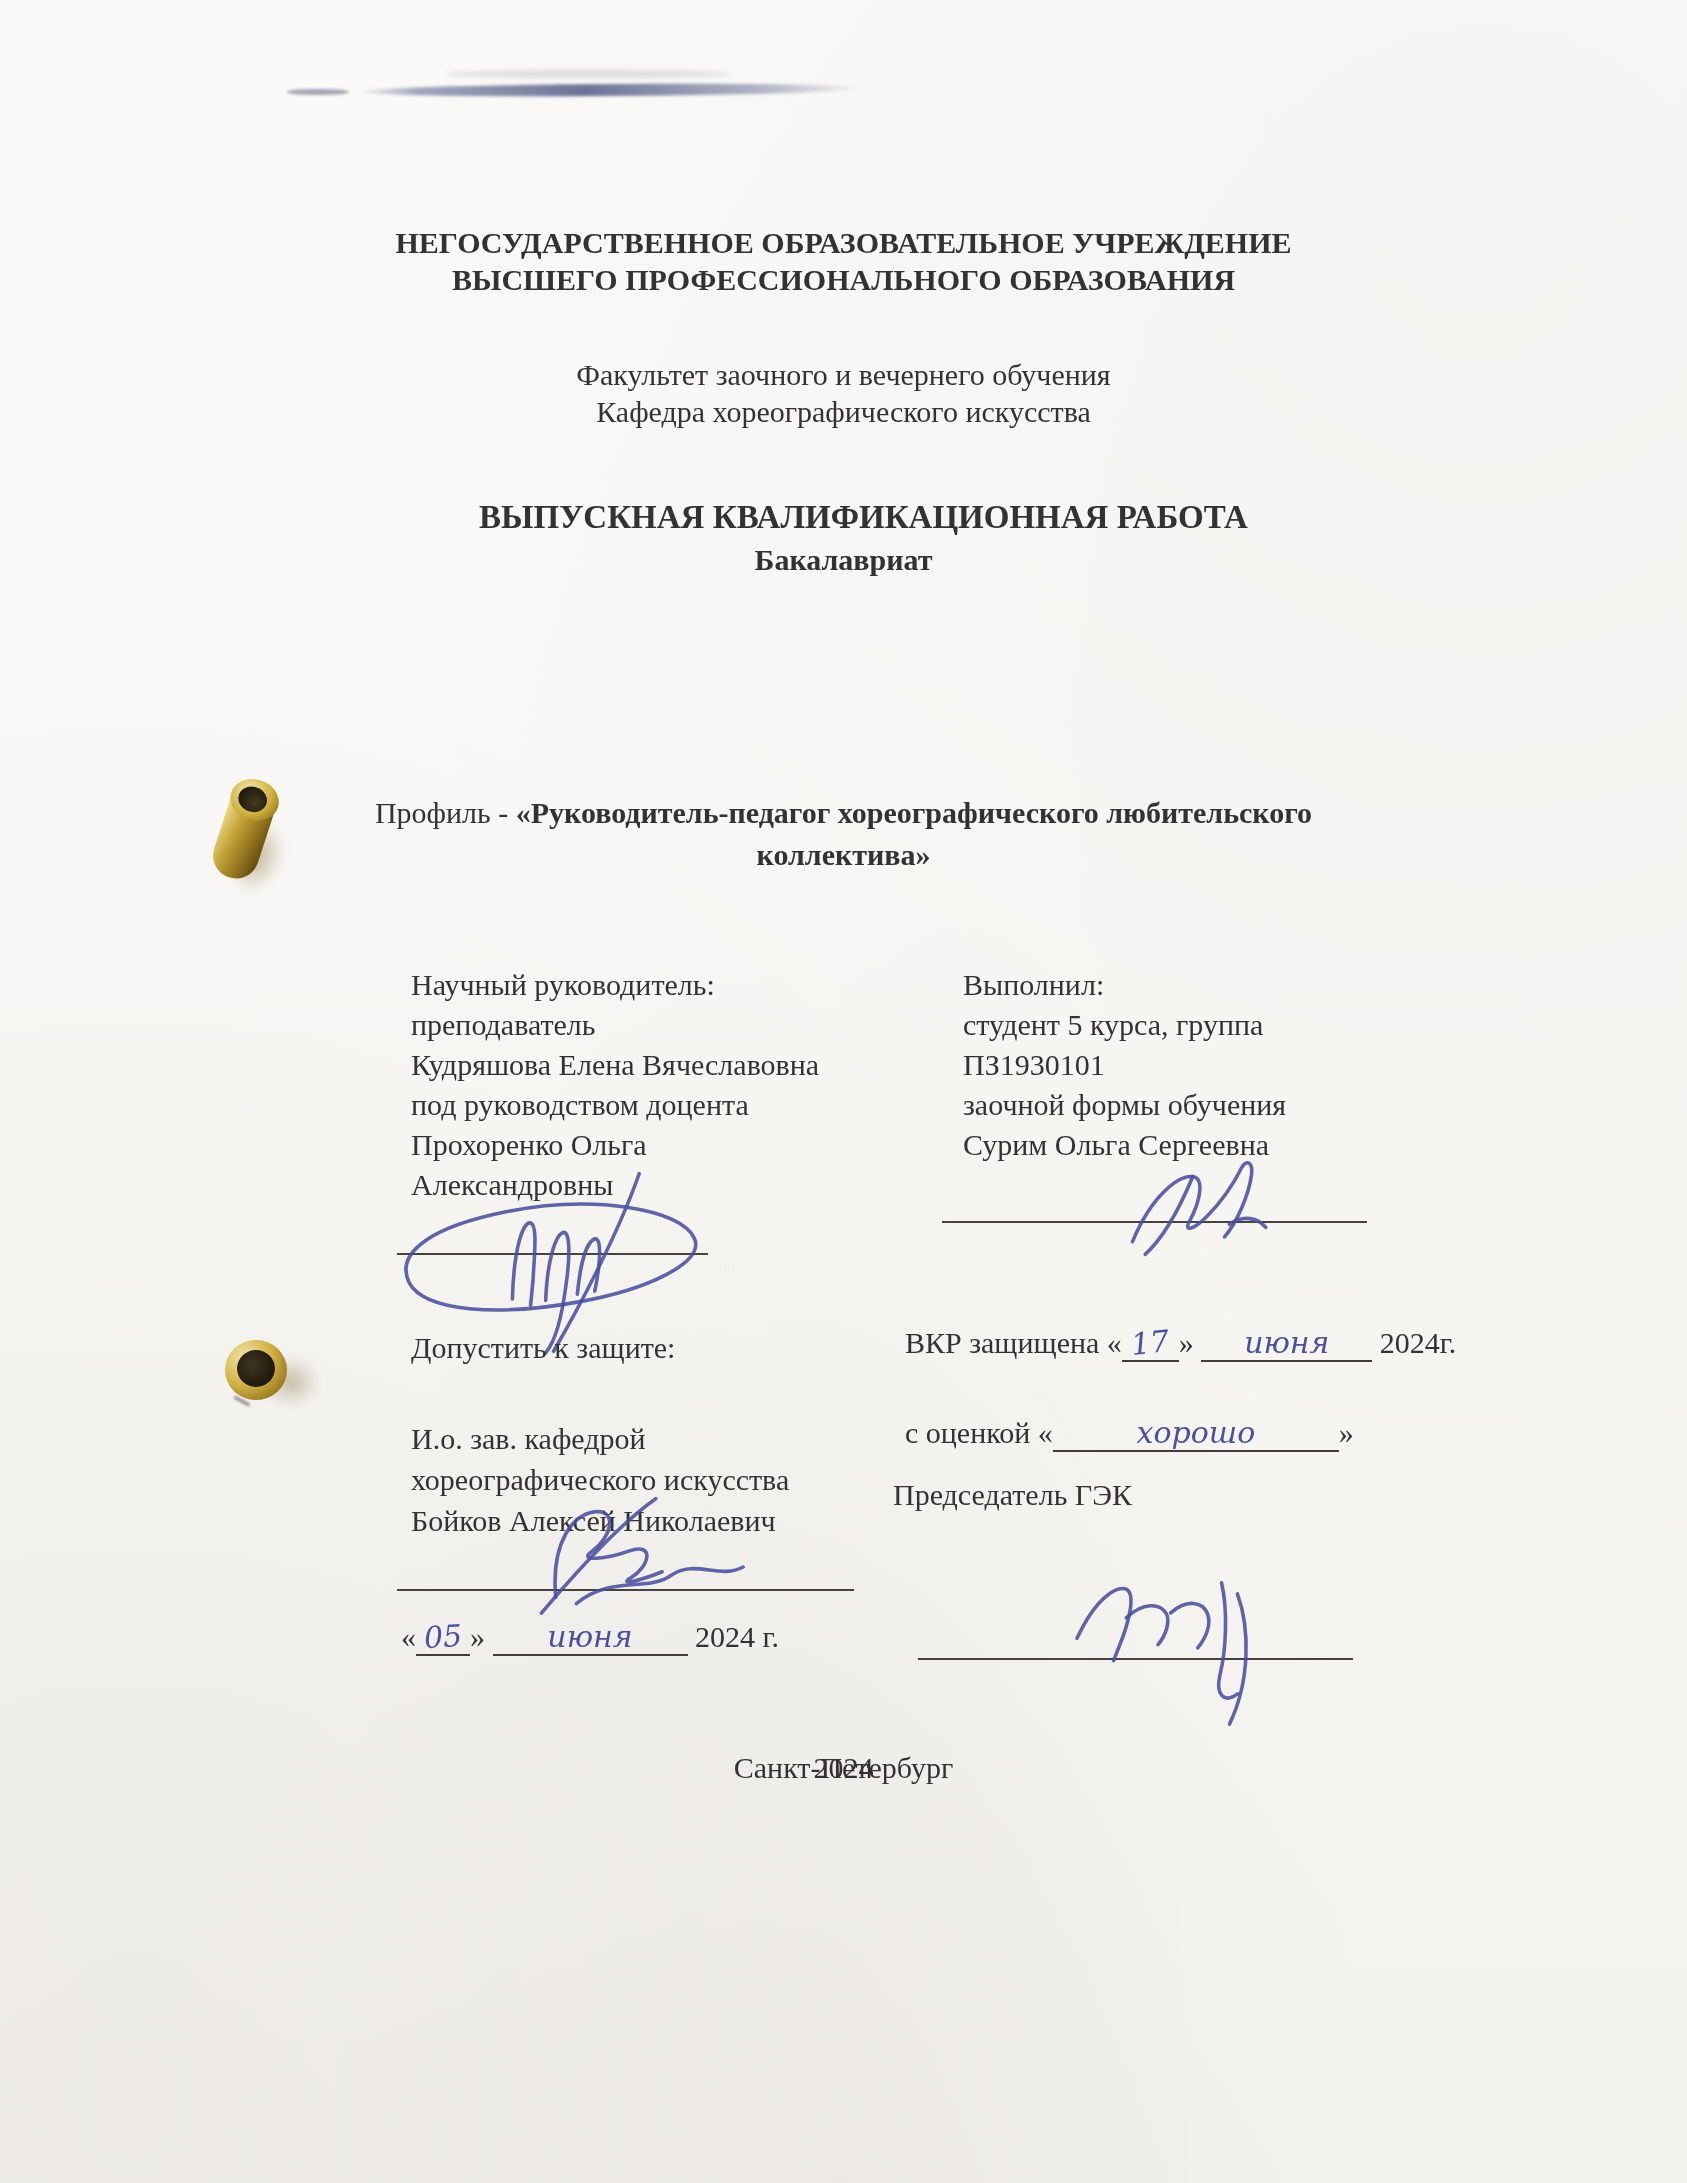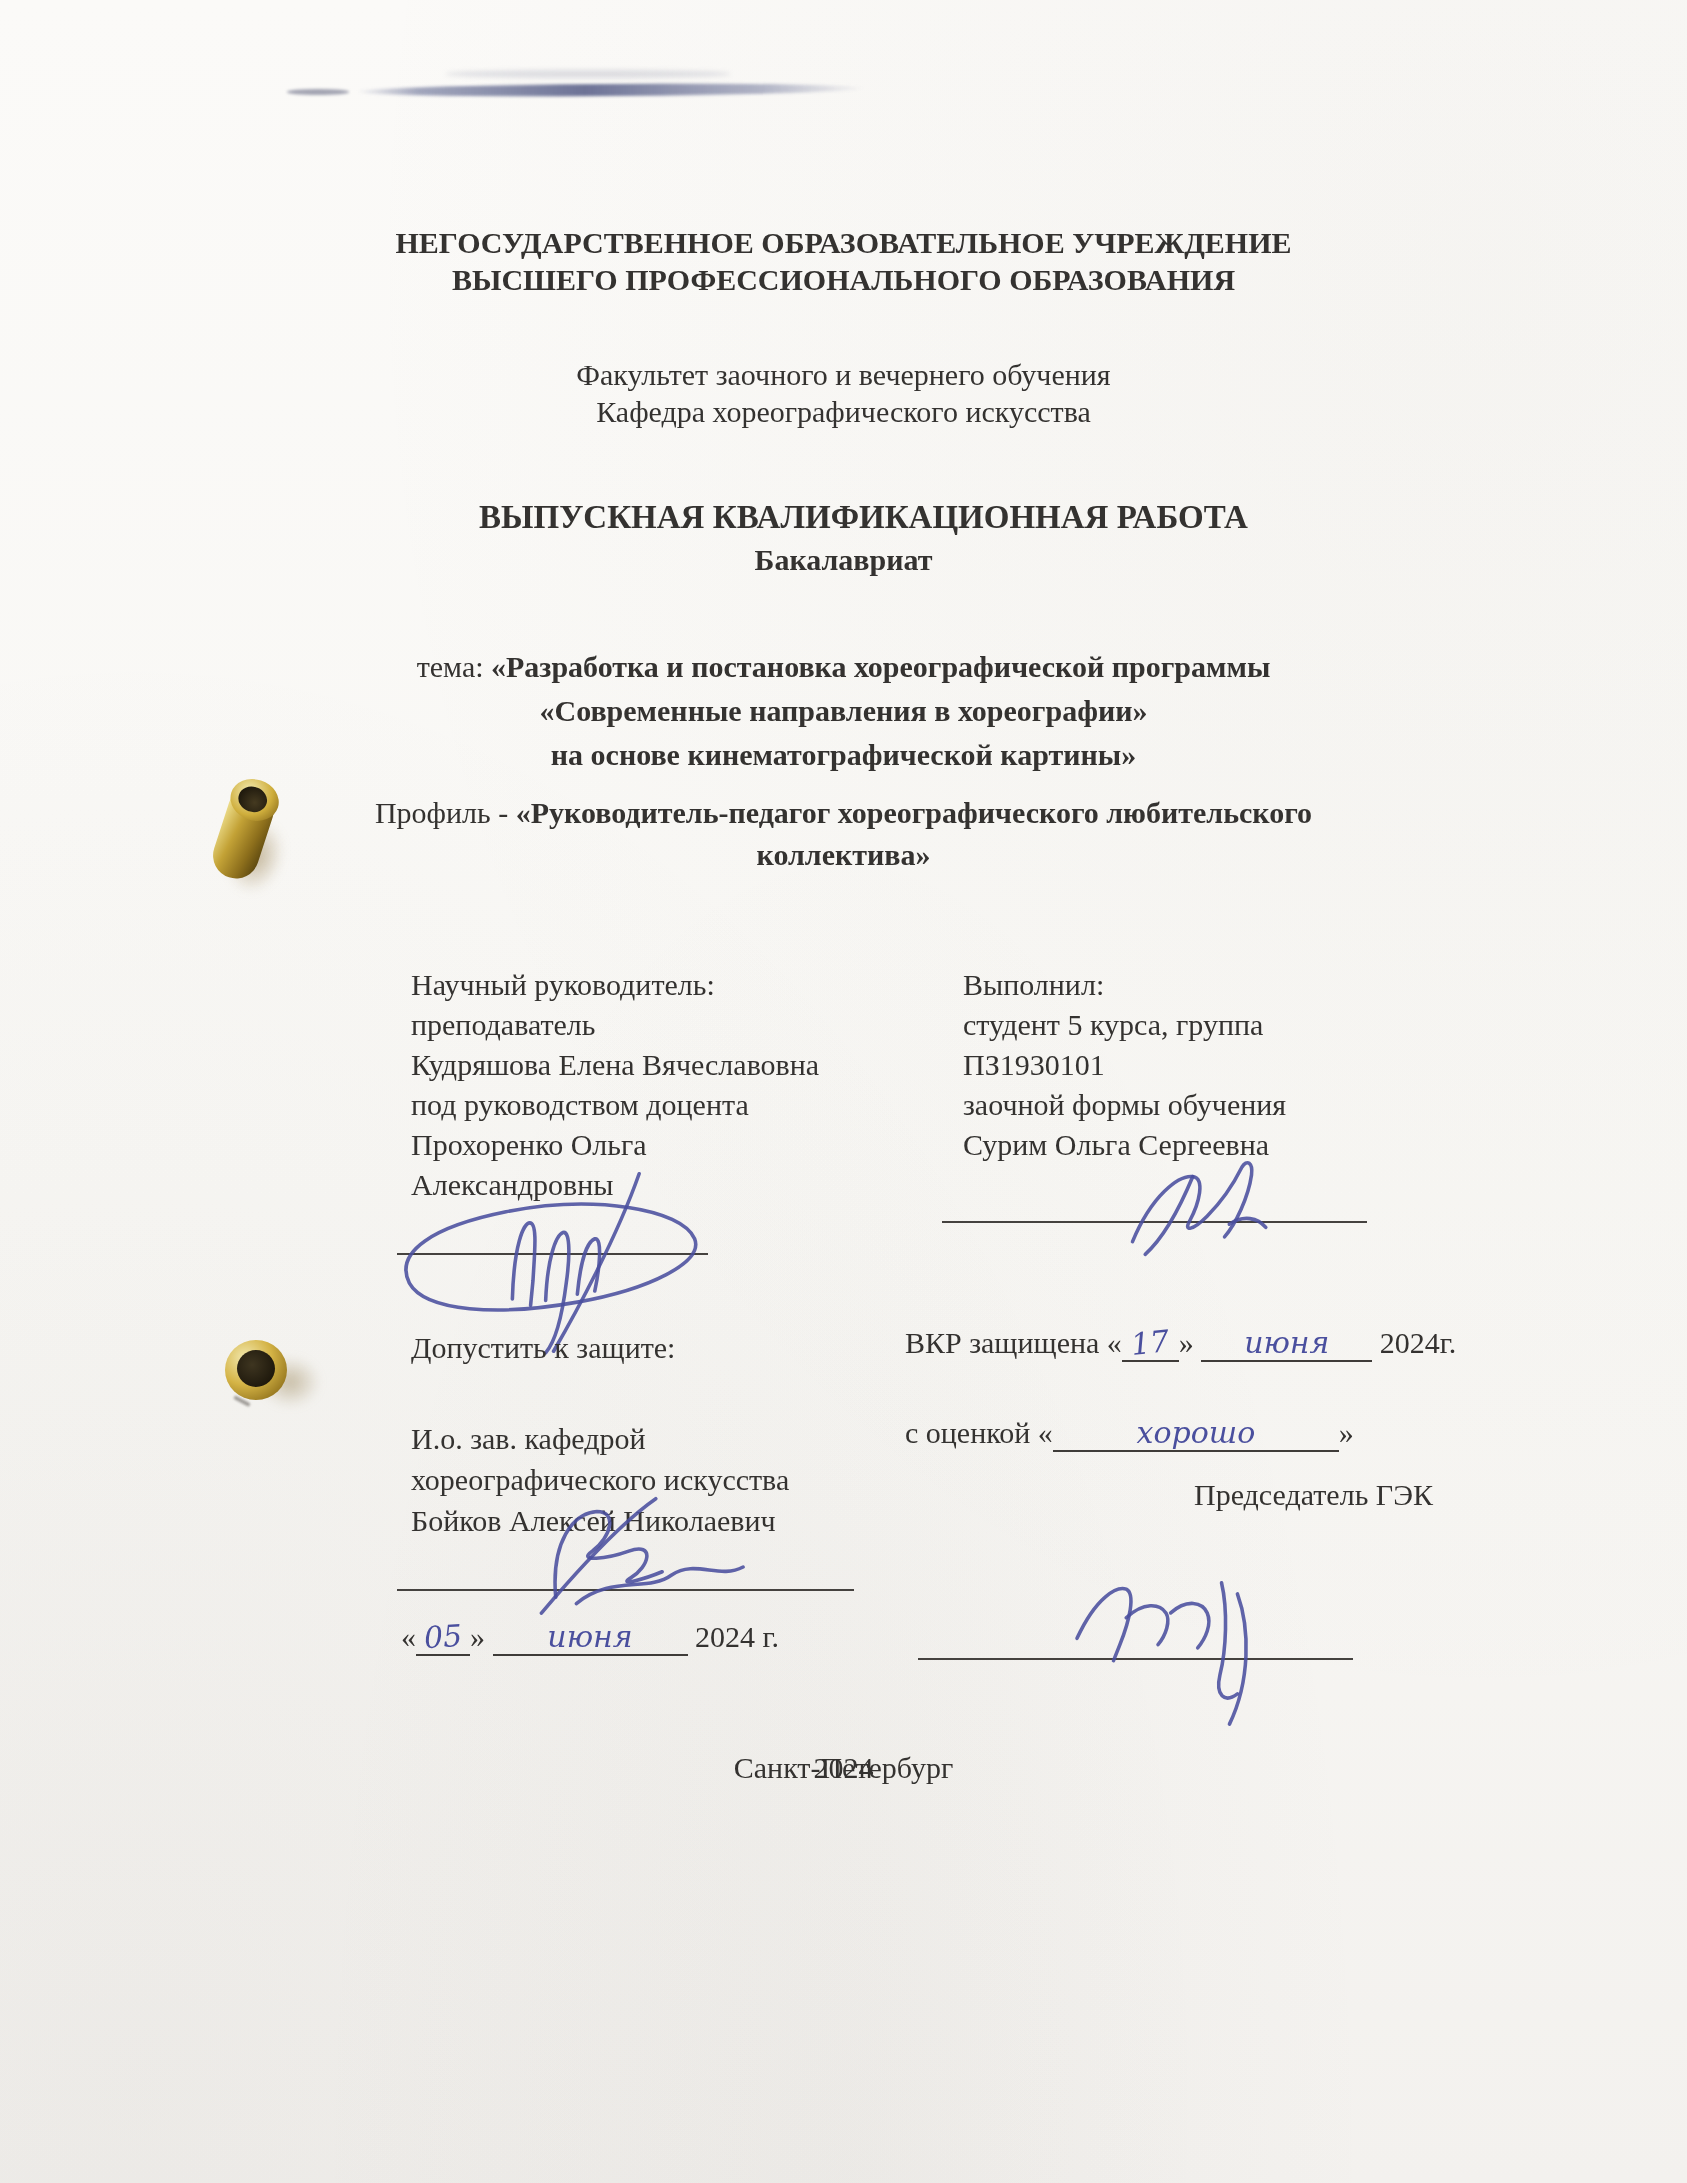--- a/index.html
+++ b/index.html
@@ -143,25 +143,20 @@
   </div>
 
   <div class="abs c fs38 lh46" style="top:356px">
     <div>Факультет заочного и вечернего обучения</div>
     <div>Кафедра хореографического искусства</div>
   </div>
 
   <div class="abs c b fs42" style="top:499px">ВЫПУСКНАЯ КВАЛИФИКАЦИОННАЯ РАБОТА</div>
   <div class="abs c b fs38" style="top:543px">Бакалавриат</div>
 
-  <div class="abs c fs38 lh55" style="top:645px">
-    <div><span>тема:</span> <span class="b">«Разработка и постановка хореографической программы</span></div>
-    <div class="b">«Современные направления в хореографии»</div>
-    <div class="b">на основе кинематографической картины»</div>
-  </div>
 
   <div class="abs c fs38 lh53" style="top:792px">
     <div><span>Профиль -</span> <span class="b">«Руководитель-педагог хореографического любительского</span></div>
     <div class="b">коллектива»</div>
   </div>
 
   <div class="abs fs38 lh51" style="left:411px;top:965px">
     <div>Научный руководитель:</div>
     <div>преподаватель</div>
     <div>Кудряшова Елена Вячеславовна</div>
@@ -204,21 +199,21 @@
   <div class="abs fs38 nowrap" style="left:905px;top:1416px">
     <span>с оценкой «</span><span class="uline" style="min-width:286px"><span class="hand">хорошо</span></span><span>»</span>
   </div>
 
   <div class="abs fs38" style="left:411px;top:1418px;line-height:41px">
     <div>И.о. зав. кафедрой</div>
     <div>хореографического искусства</div>
     <div>Бойков Алексей Николаевич</div>
   </div>
 
-  <div class="abs fs38" style="left:893px;top:1475px;width:540px;text-align:right;line-height:40px">
+  <div class="abs fs38" style="left:893px;top:1475px;width:540px;text-align:left;line-height:40px">
     <div>Председатель ГЭК</div>
   </div>
 
   <div class="sigline" style="left:397px;top:1589px;width:457px"></div>
   <svg class="sig" style="left:500px;top:1486px" width="302" height="135" viewBox="0 0 380 170">
     <path d="M70,140 C64,70 92,34 122,32 C148,32 140,64 116,82 C96,96 134,92 162,82 C196,70 188,102 164,116 C148,126 180,118 204,108"></path>
     <path d="M96,148 C140,112 186,134 216,112 C246,92 276,118 306,102"></path>
     <path d="M52,160 C96,108 150,48 196,16"></path>
   </svg>
 

